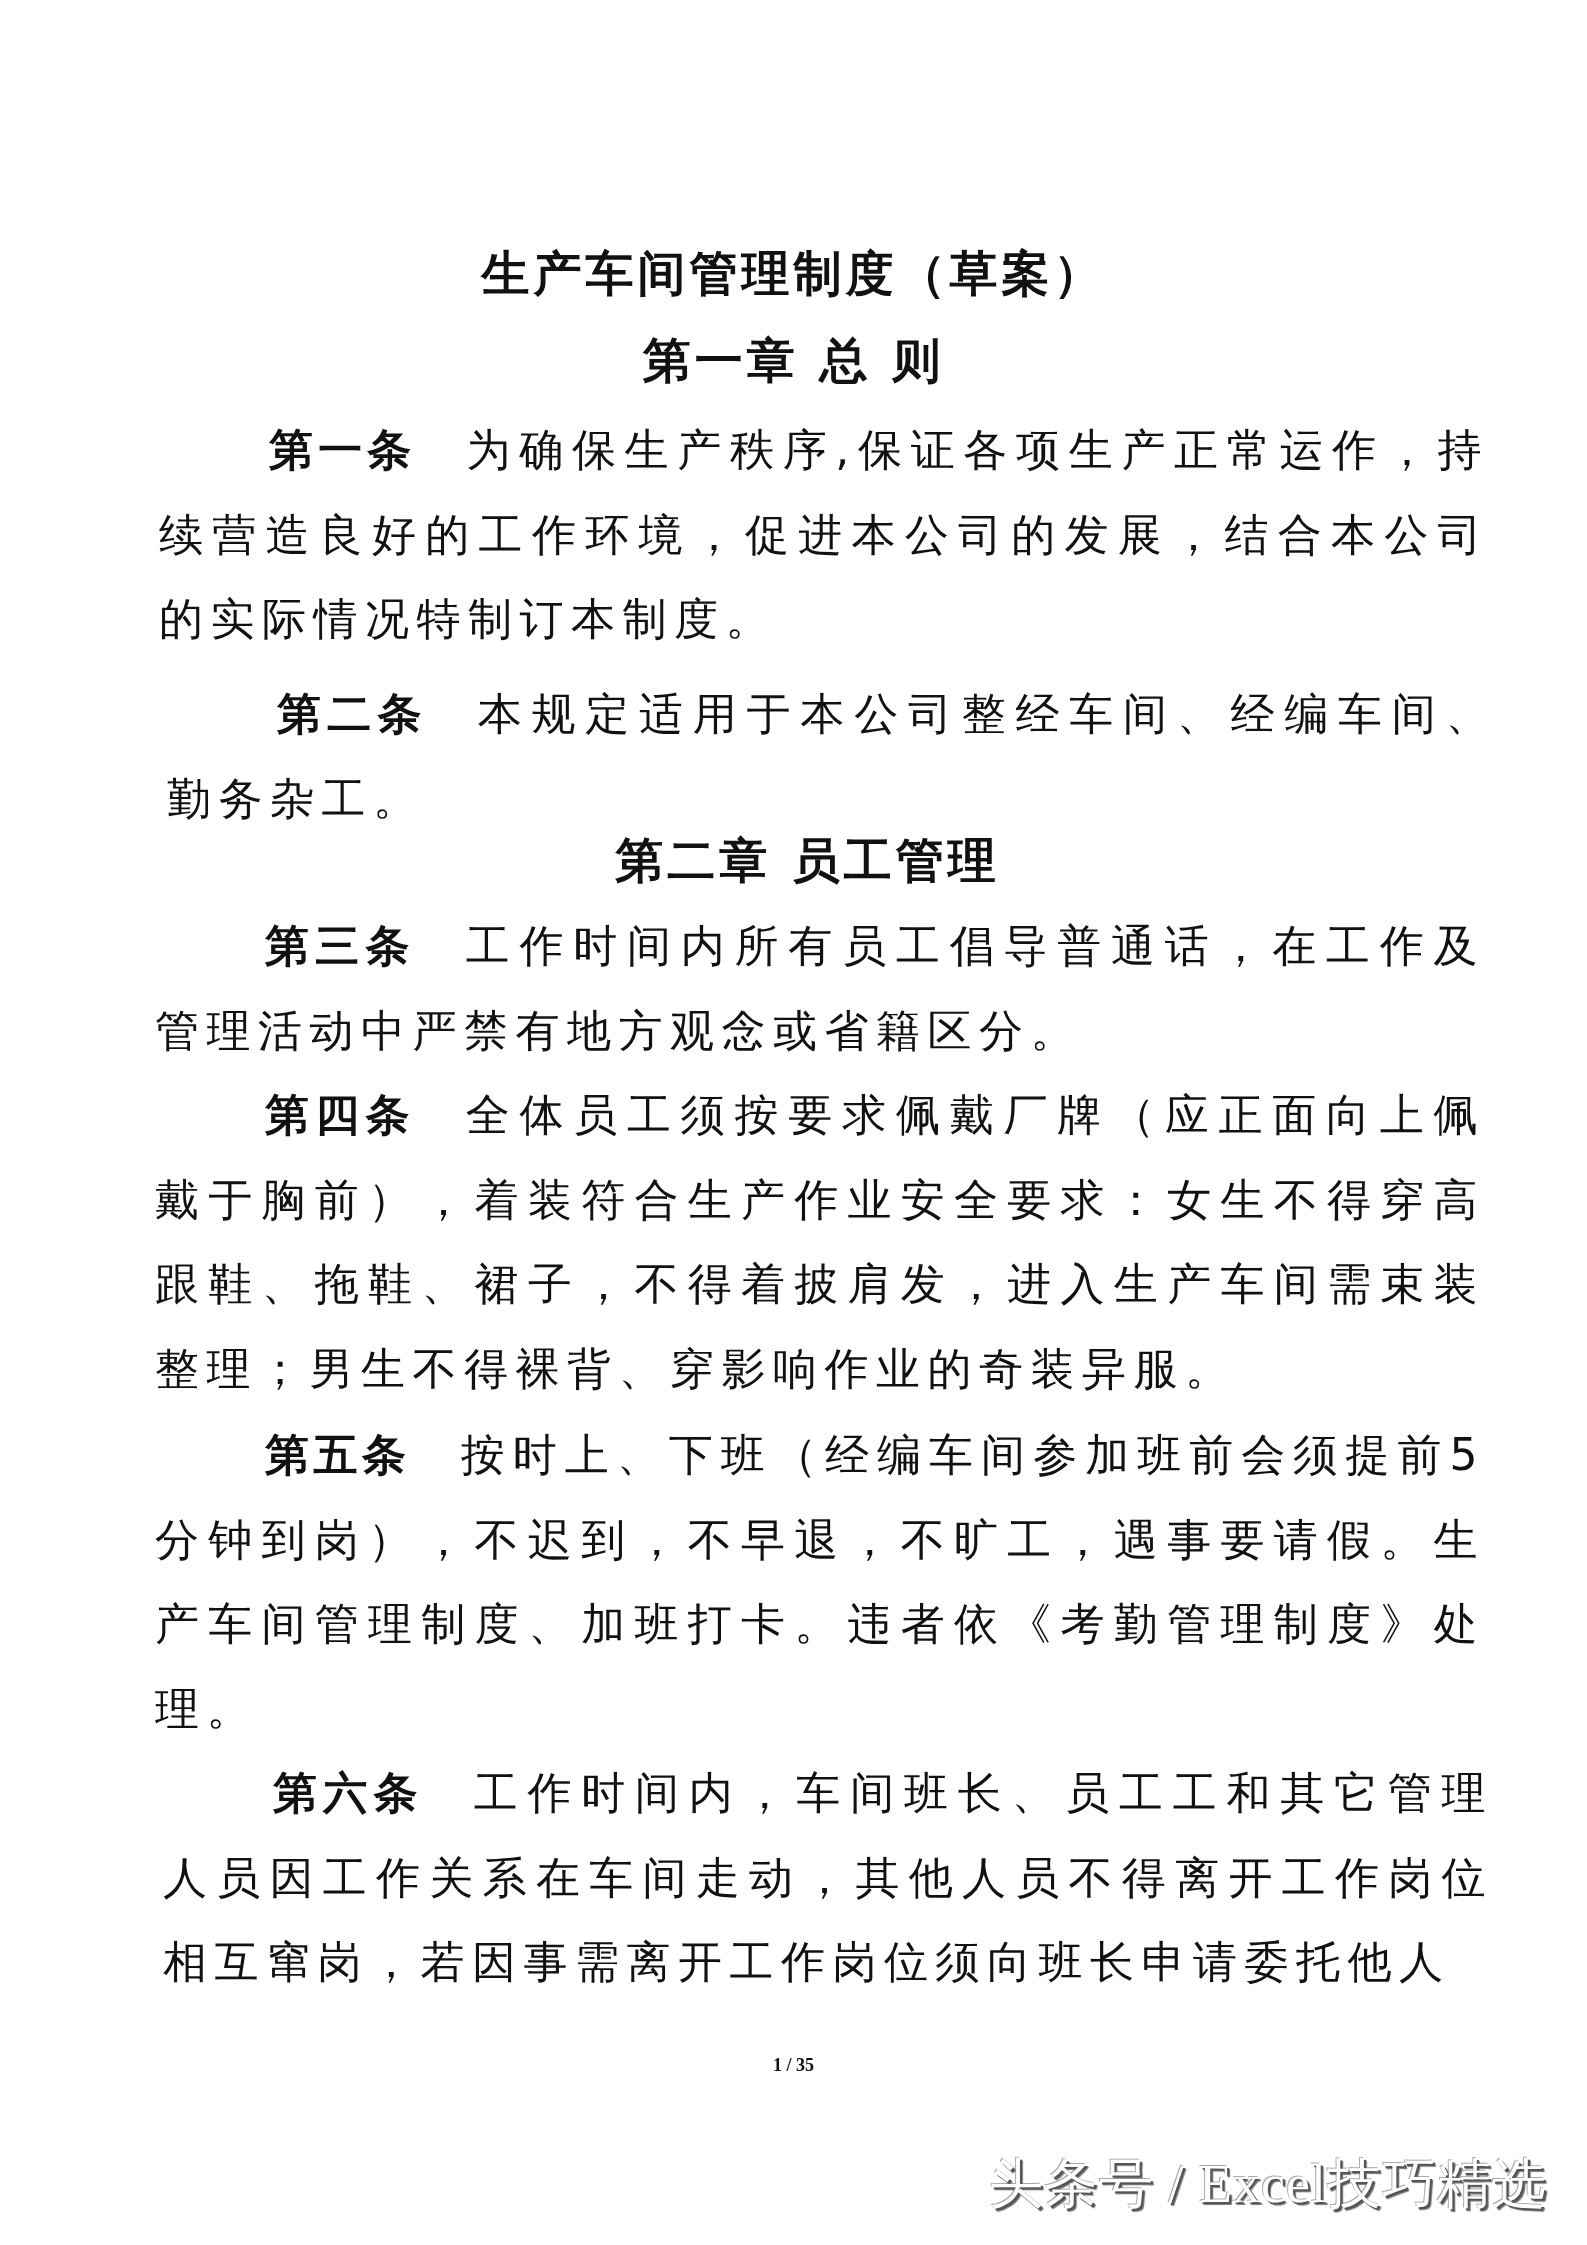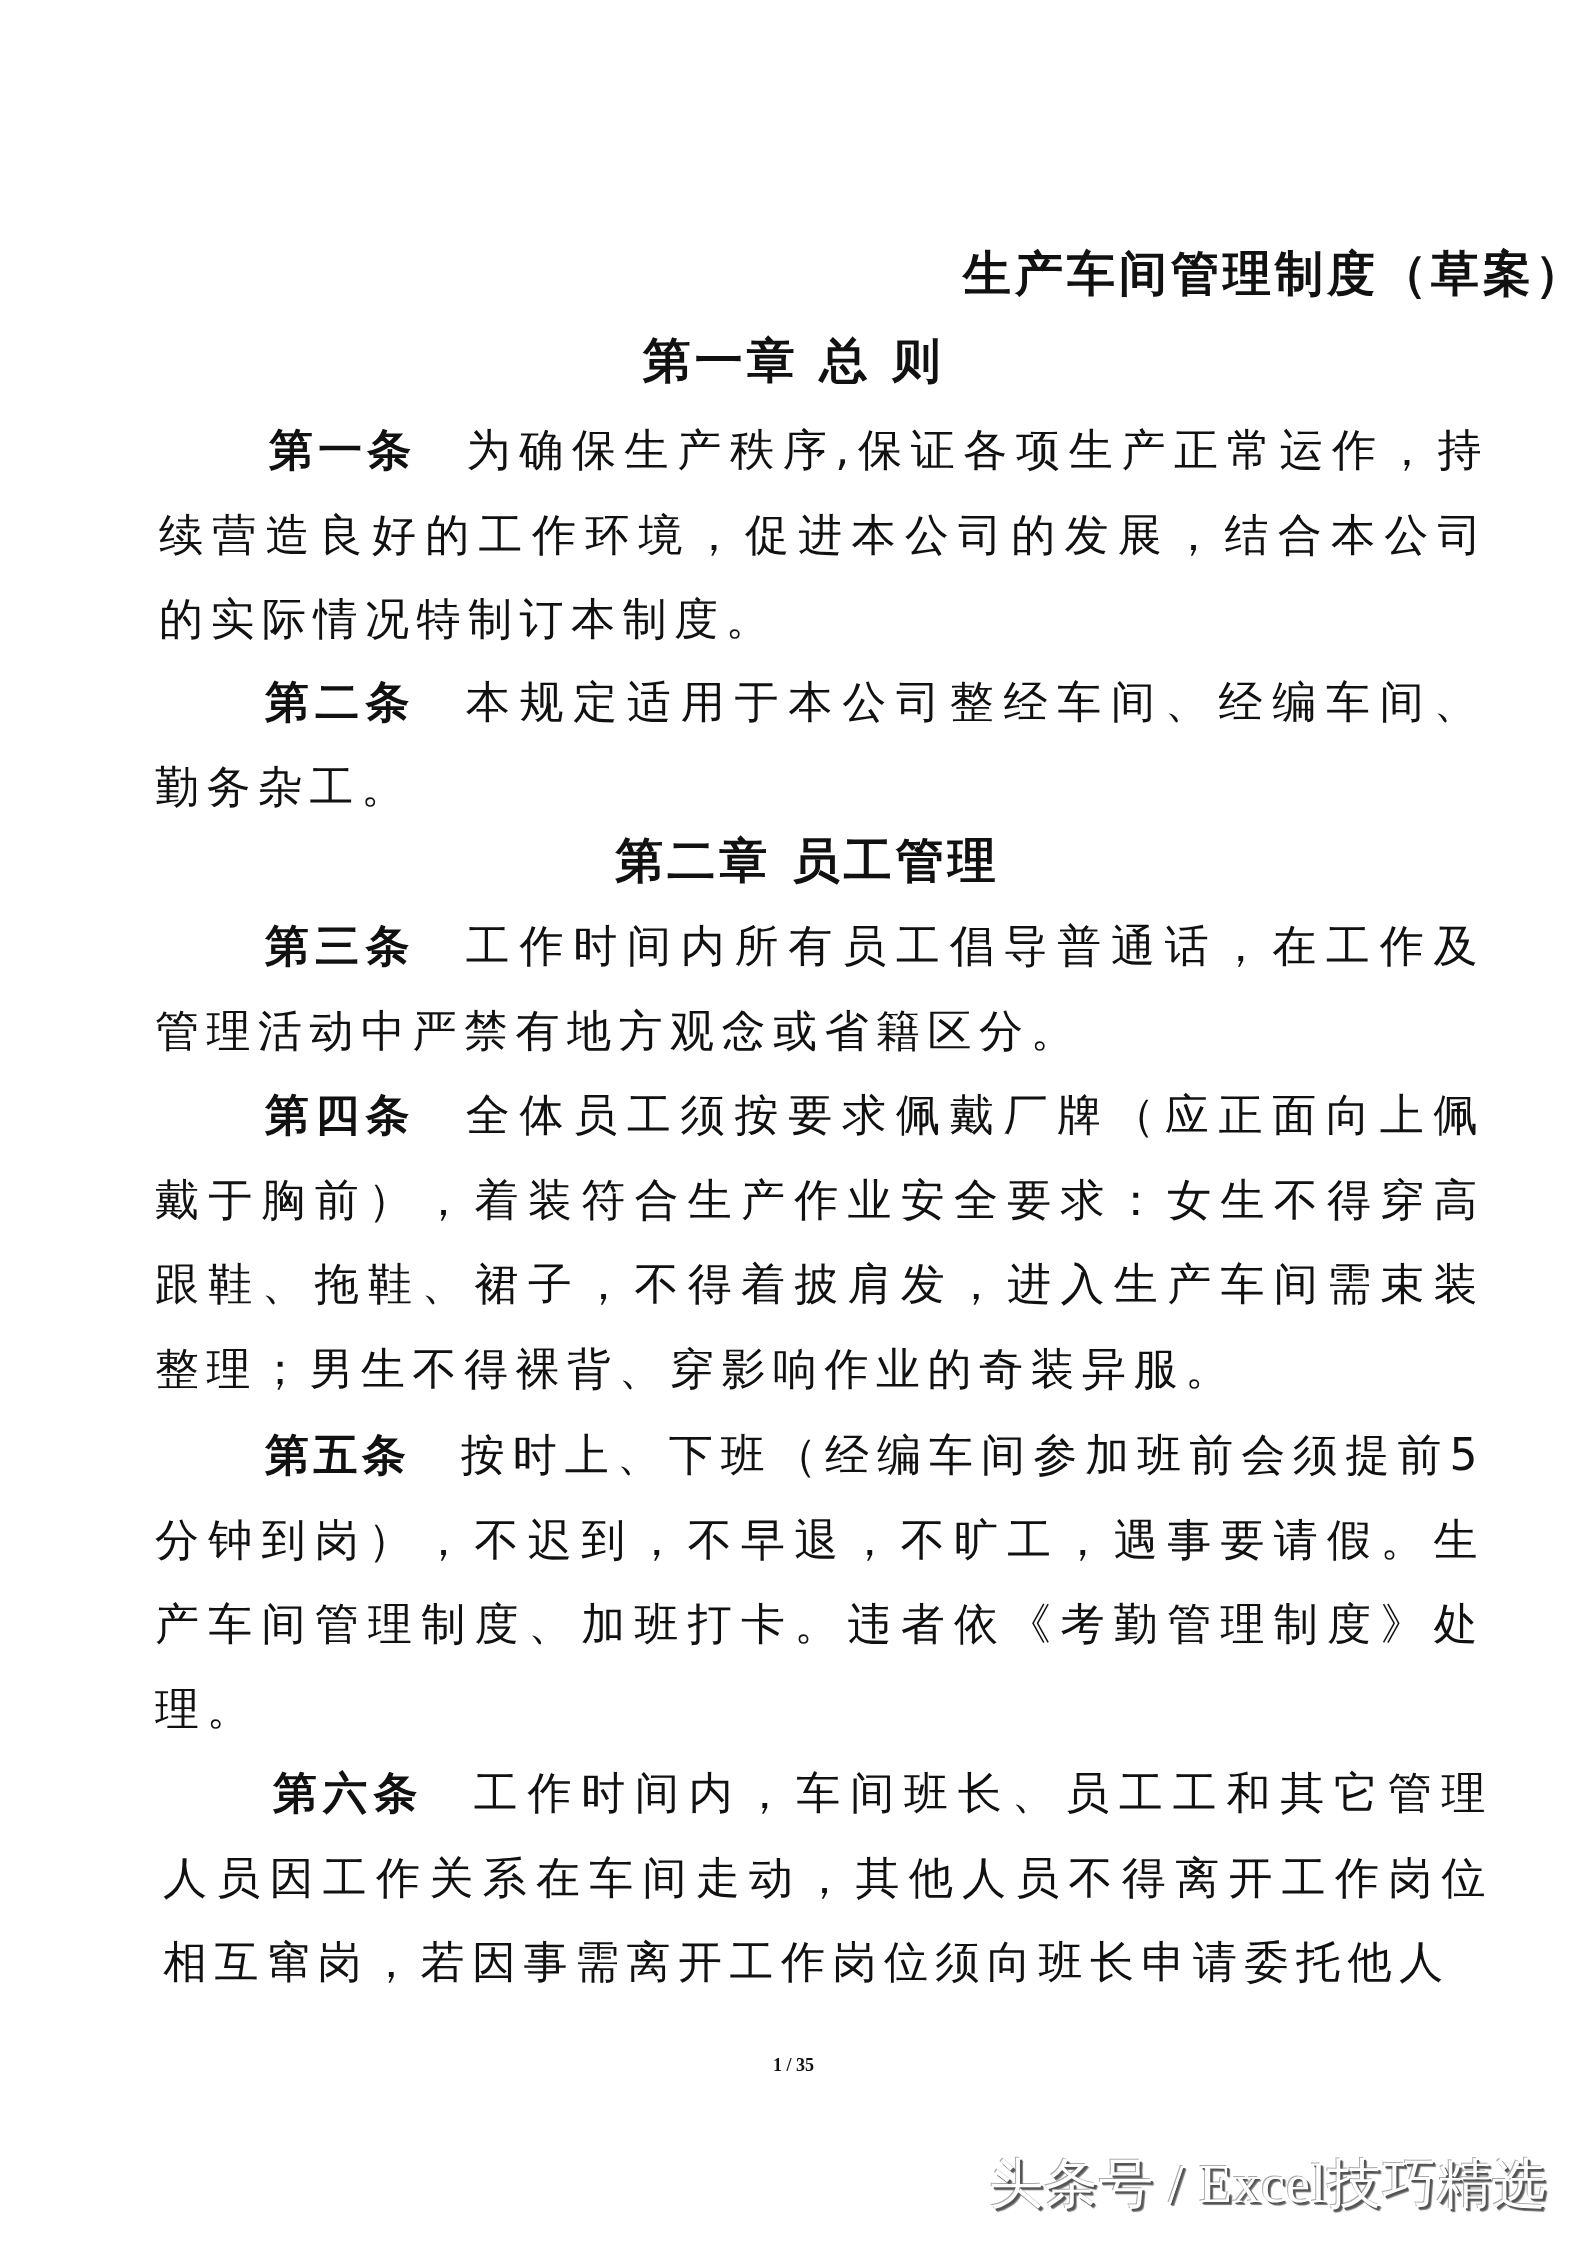--- a/index.html
+++ b/index.html
@@ -18,21 +18,21 @@
     .page {
       position: absolute;
       left: 0; top: 0;
       width: 1587px;
       height: 2245px;
     }
     .doc-title {
       position: absolute;
       left: 0; right: 0;
       top: 243px;
-      text-align: right;
+      text-align: center;
       font-size: 48px;
       font-weight: bold;
       letter-spacing: 4px;
       line-height: 60px;
     }
     .chapter-title {
       position: absolute;
       left: 0; right: 0;
       text-align: center;
       font-size: 48px;
@@ -91,21 +91,21 @@
 <div class="page">
 
   <div class="doc-title">生产车间管理制度（草案）</div>
 
   <div class="chapter-title chapter-1">第一章  总  则</div>
 
   <p class="article art-1" style="margin:4px;">
     <span class="article-label">第一条</span><span>为确保生产秩序,保证各项生产正常运作，持续营造良好的工作环境，促进本公司的发展，结合本公司的实际情况特制订本制度。</span>
   </p>
 
-  <p class="article art-2" style="margin:0;">
+  <p class="article art-2" style="margin:12px;">
     <span class="article-label">第二条</span><span>本规定适用于本公司整经车间、经编车间、勤务杂工。</span>
   </p>
 
   <div class="chapter-title chapter-2">第二章  员工管理</div>
 
   <p class="article art-3" style="margin:0;">
     <span class="article-label">第三条</span><span>工作时间内所有员工倡导普通话，在工作及管理活动中严禁有地方观念或省籍区分。</span>
   </p>
 
   <p class="article art-4" style="margin:0;">

